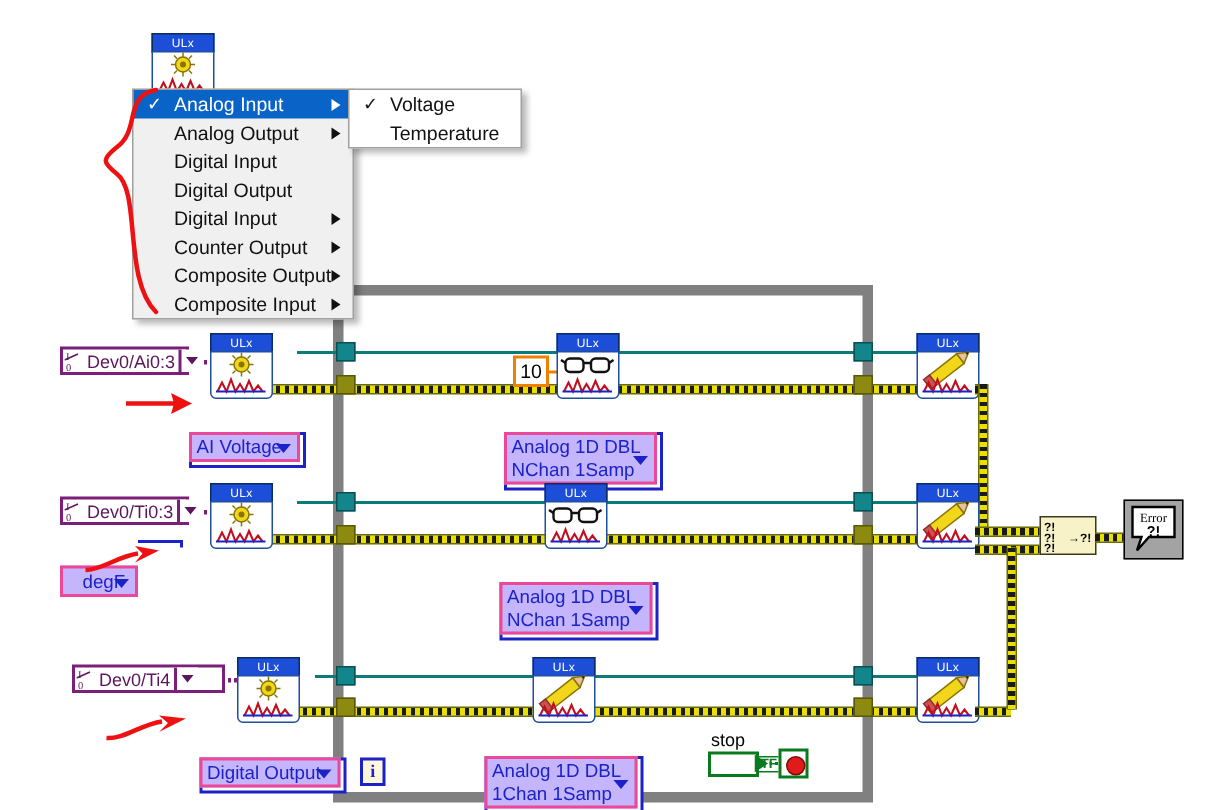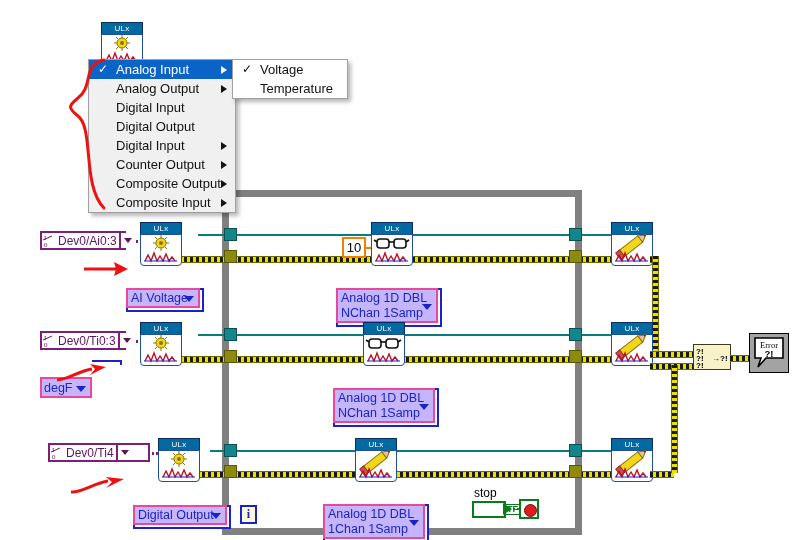--- a/index.html
+++ b/index.html
@@ -10,21 +10,21 @@
     overflow:hidden;
     position:relative;
   }
   #stage{position:absolute;left:0;top:0;width:806px;height:540px;}
   .abs{position:absolute;}
 
   
   .ulx{position:absolute;width:42px;height:44px;}
   .ulx .hdr{
     position:absolute;left:0;top:0;width:42px;height:13px;
-    background:#0369a1;border:1px solid #0b2c63;box-sizing:border-box;
+    background:#1d4ed8;border:1px solid #0b2c63;box-sizing:border-box;
     color:#ffffff;font-size:8px;line-height:11px;text-align:center;
     letter-spacing:.2px;font-family:"Liberation Sans",sans-serif;
   }
   .ulx .body{
     position:absolute;left:0;top:12px;width:42px;height:32px;
     background:#ffffff;border:1px solid #1f4e9c;box-sizing:border-box;
     border-radius:0 0 4px 4px;
   }
   .ulx svg{position:absolute;left:0;top:12px;}
 
@@ -236,21 +236,21 @@
         <text x="1" y="7" font-size="7" fill="#5c165c" font-family="Liberation Serif, serif">I</text>
         <line x1="0" y1="7" x2="9" y2="3" stroke="#5c165c" stroke-width="1"></line>
         <text x="1" y="14" font-size="7" fill="#5c165c" font-family="Liberation Serif, serif">0</text>
       </svg>
     </span>
     <span class="txt">Dev0/Ti0:3</span>
     <span class="dd"></span>
   </div>
 
   <div class="enum plain" style="left:40px;top:350px;width:52px;height:21px;">
-    <div class="etxt" style="padding:2px 16px 1px 2px;">degF</div>
+    <div class="etxt" style="padding:2px 16px 1px 13px;">degF</div>
     <span class="earrow"></span>
   </div>
   <div class="wire-h" style="left:92px;top:360px;width:30px;background:#1b23c8;"></div>
   <div class="wire-v" style="left:120px;top:360px;height:5px;background:#1b23c8;"></div>
 
   <div class="wire-h" style="left:198px;top:334px;width:425px;"></div>
   <div class="errwire-h" style="left:178px;top:356px;width:452px;"></div>
 
   <div class="ulx" style="left:140px;top:322px;">
     <div class="hdr">ULx</div>

